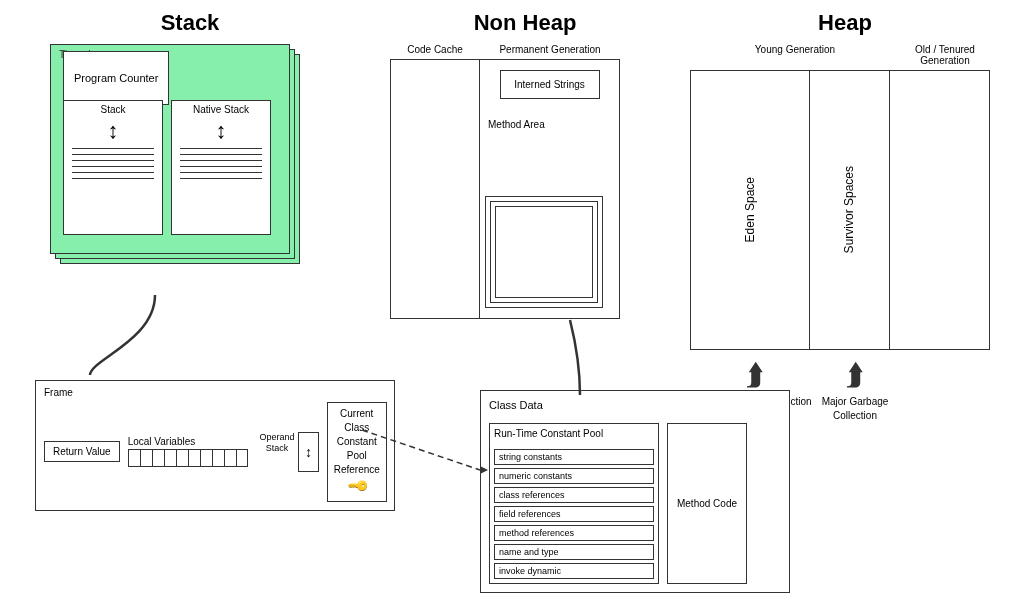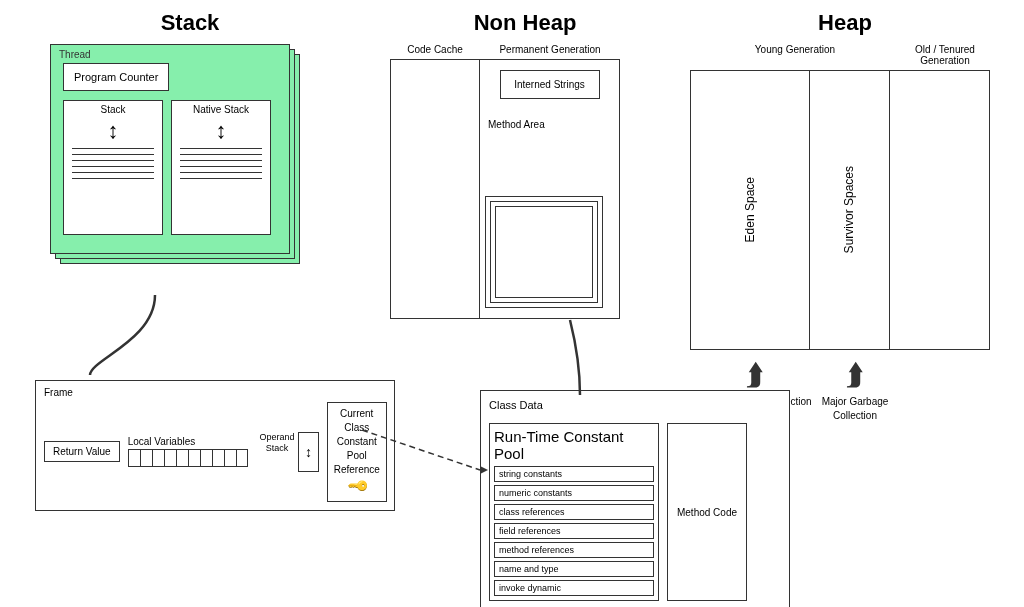--- a/index.html
+++ b/index.html
@@ -49,24 +49,24 @@
     .thread-label {
       position: absolute;
       top: 4px;
       left: 8px;
       font-size: 10px;
       color: #333;
     }
 
     .program-counter {
       position: absolute;
-      top: 18px;
+      top: 6px;
       left: 12px;
       border: 1.5px solid #333;
-      padding: 7px 10px;
+      padding: 20px 10px;
       font-size: 11px;
       background: #fff;
     }
 
     .stack-native-row {
       position: absolute;
       top: 55px;
       left: 12px;
       width: 215px;
       display: flex;
@@ -398,22 +398,22 @@
       gap: 8px;
     }
 
     .runtime-cp-box {
       border: 1.5px solid #333;
       width: 170px;
       padding: 4px;
     }
 
     .runtime-cp-title {
-      font-size: 15px;
-      margin-bottom: 4px;
+      font-size: 10px;
+      margin-bottom: 10px;
     }
 
     .runtime-cp-rows {
       display: flex;
       flex-direction: column;
       gap: 3px;
     }
 
     .runtime-cp-row {
       border: 1px solid #333;

